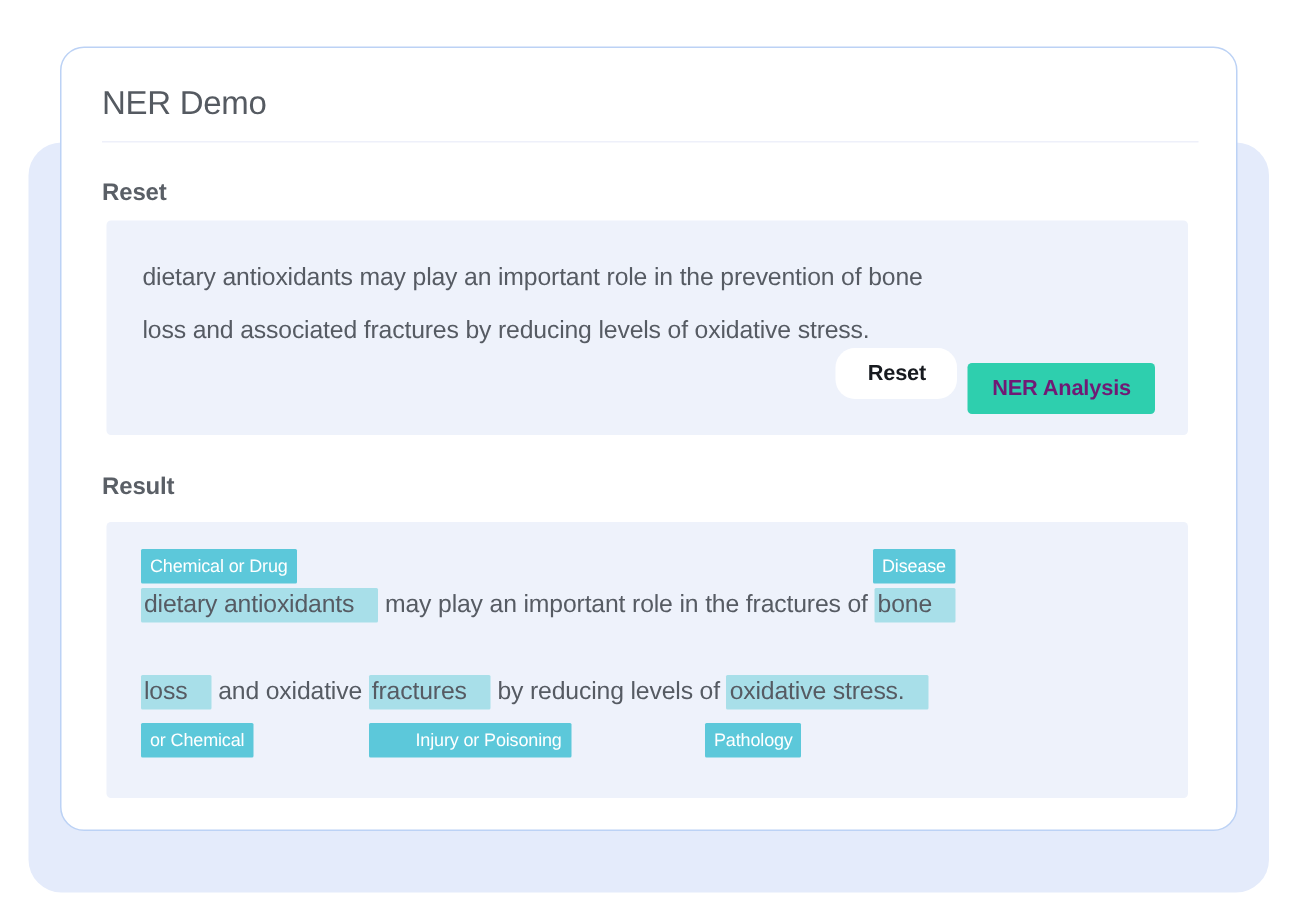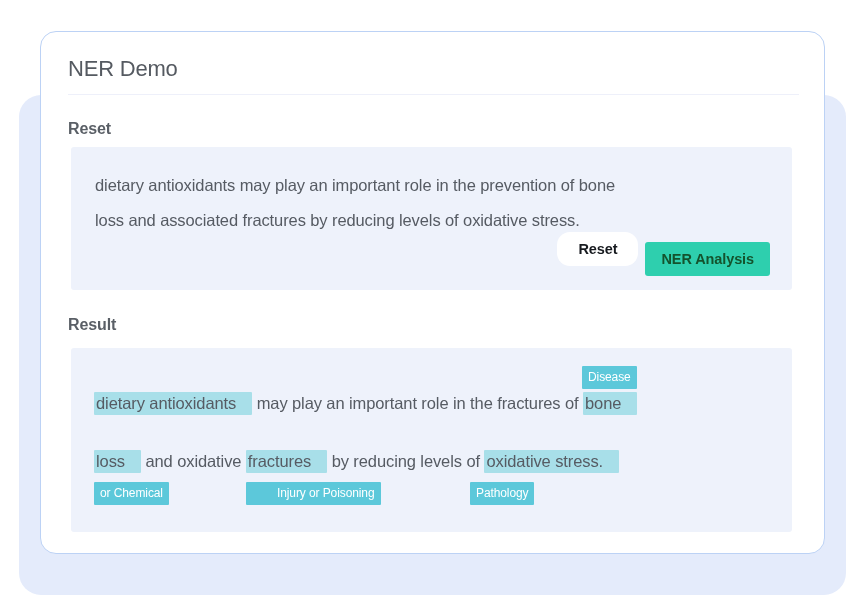--- a/index.html
+++ b/index.html
@@ -117,21 +117,21 @@
   .btn-reset {
     background: #ffffff;
     color: #171a1f;
     padding: 9px 21px;
     border-radius: 13px;
     margin-right: 7px;
     margin-left: 39px;
   }
   .btn-primary {
     background: #2ecfae;
-    color: #14532d;
+    color: #701a75;
     padding: 9px 16px;
     border-radius: 3px;
     margin-top: 20px;
   }
 
   
   .result-panel {
     position: absolute;
     left: 30px;
     top: 316px;
@@ -209,20 +209,21 @@
         <button class="btn btn-primary">NER Analysis</button>
       </div>
     </div>
 
     <div class="section-label result-label">Result</div>
 
     <div class="result-panel">
       <div class="result-text">
         <div class="rline">
           <span class="rtext"><span class="ent">dietary antioxidants</span><span> may play an important role in the fractures of </span><span class="ent">bone</span></span>
+        <span class="tag" style="left: 0px; top: 4px;">Chemical or Drug</span>
             <span class="tag" style="left: 488px; top: 4px;">Disease</span>
           </div>
         <div class="rline">
           <span class="rtext"><span class="ent">loss</span><span> and oxidative </span><span class="ent">fractures</span><span> by reducing levels of </span><span class="ent">oxidative stress.</span></span>
         <span class="tag" style="left: 0px; top: 62px;">or Chemical</span>
             <span class="tag" style="left: 152px; top: 62px; padding-left: 31px;">Injury or Poisoning</span>
             <span class="tag" style="left: 376px; top: 62px;">Pathology</span>
           </div>
       </div>
     </div>

